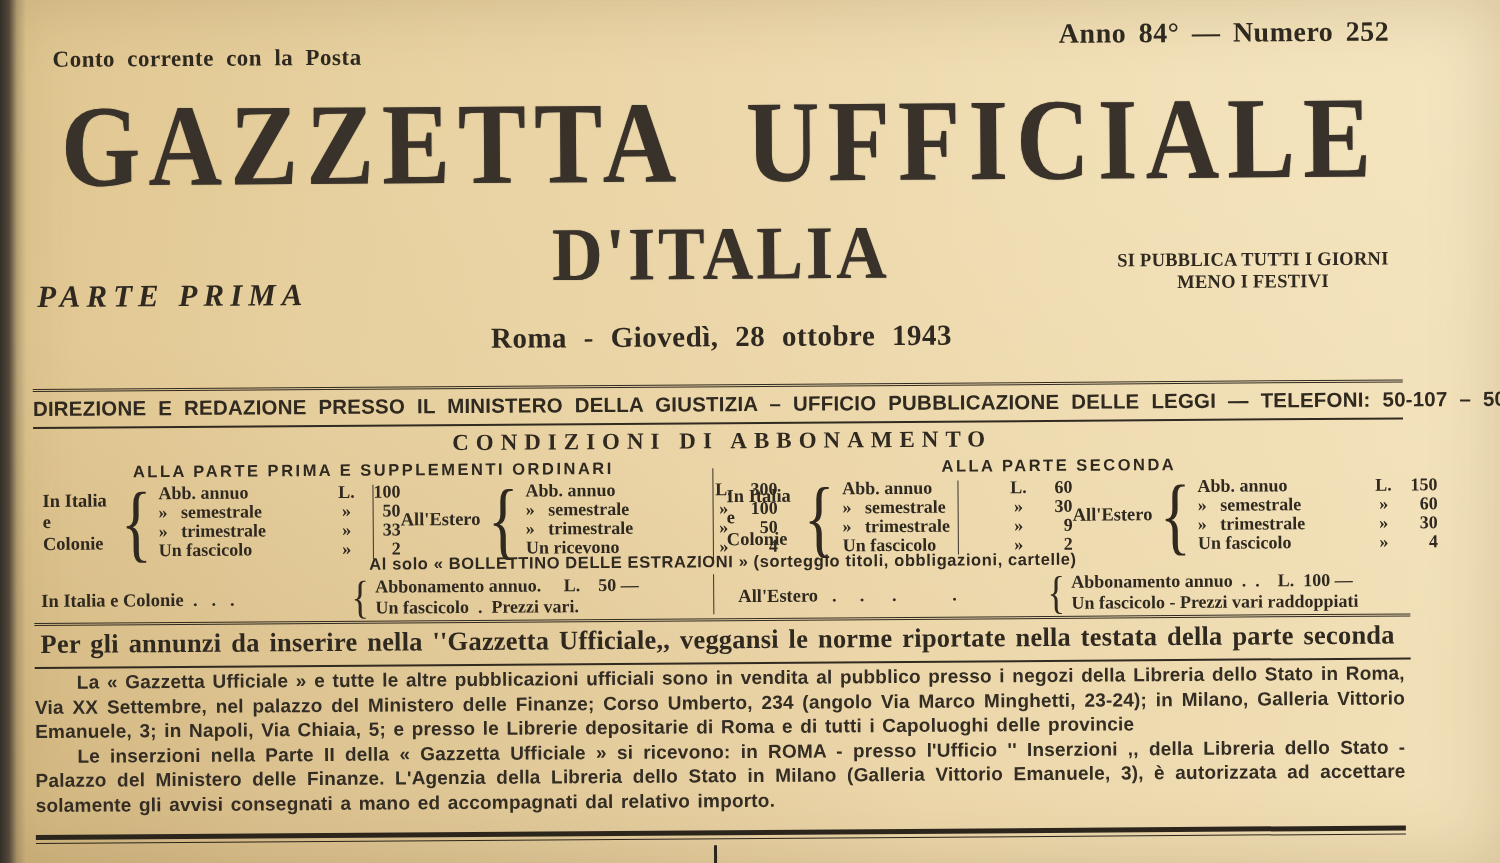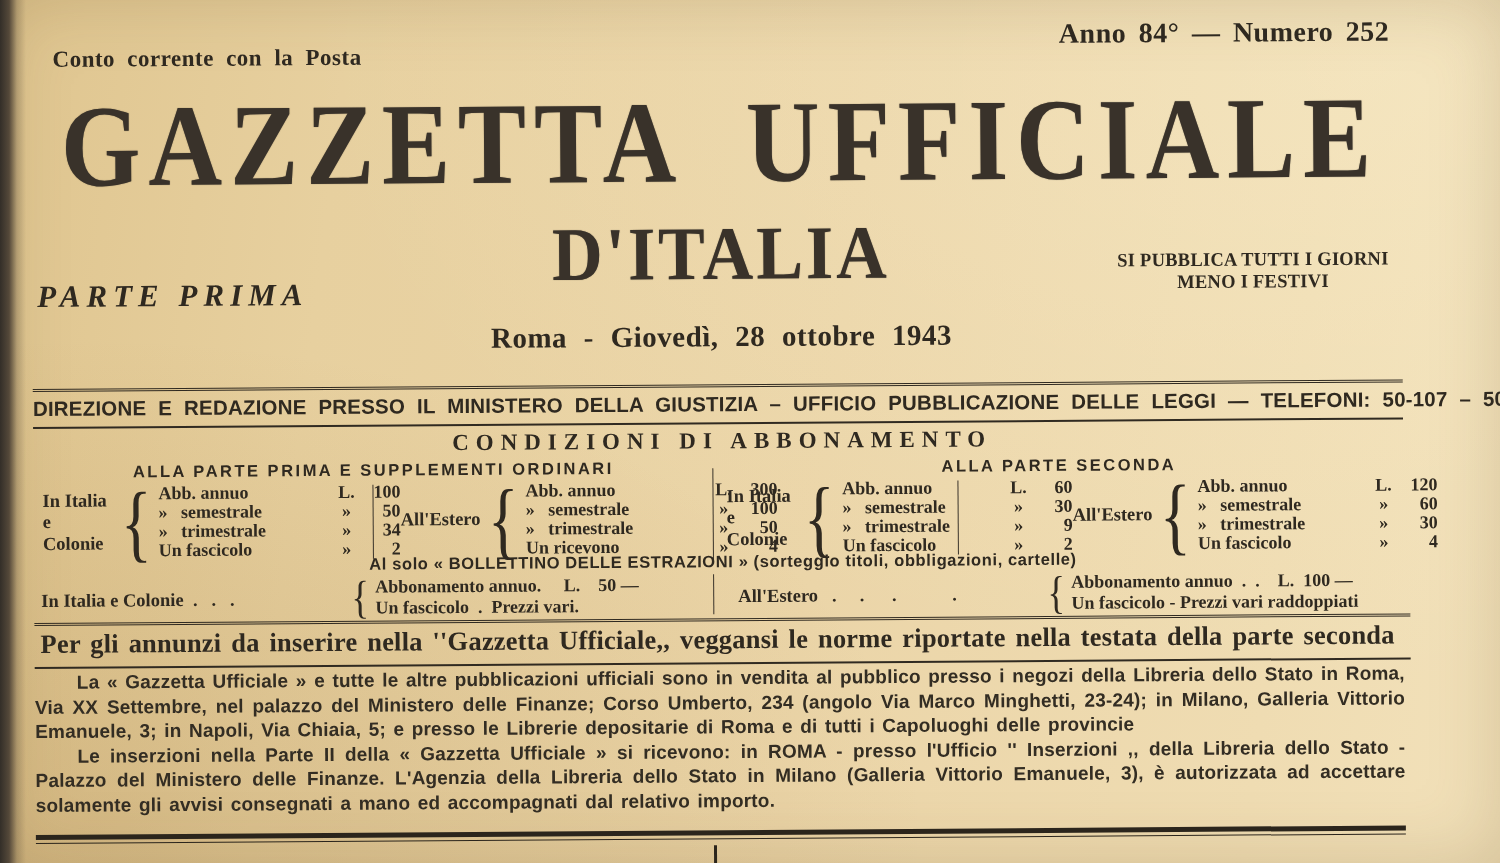--- a/index.html
+++ b/index.html
@@ -148,21 +148,21 @@
               <span class="pval">100</span>
             </div>
           <div class="prow">
               <span class="pdesc">»   semestrale</span>
               <span class="pcur">»</span>
               <span class="pval">50</span>
             </div>
           <div class="prow">
               <span class="pdesc">»   trimestrale</span>
               <span class="pcur">»</span>
-              <span class="pval">34</span>
+              <span class="pval">33</span>
             </div>
           <div class="prow">
               <span class="pdesc">Un fascicolo</span>
               <span class="pcur">»</span>
               <span class="pval">2</span>
             </div>
         </div>
       </div>
       <div class="sub-group">
         <div class="group-label">All'Estero</div>
@@ -222,21 +222,21 @@
             </div>
         </div>
       </div>
       <div class="sub-group">
         <div class="group-label">All'Estero</div>
         <span class="brace">{</span>
         <div class="prow-set w-rows-b">
           <div class="prow">
               <span class="pdesc">Abb. annuo</span>
               <span class="pcur">L.</span>
-              <span class="pval">120</span>
+              <span class="pval">150</span>
             </div>
           <div class="prow">
               <span class="pdesc">»   semestrale</span>
               <span class="pcur">»</span>
               <span class="pval">60</span>
             </div>
           <div class="prow">
               <span class="pdesc">»   trimestrale</span>
               <span class="pcur">»</span>
               <span class="pval">30</span>

